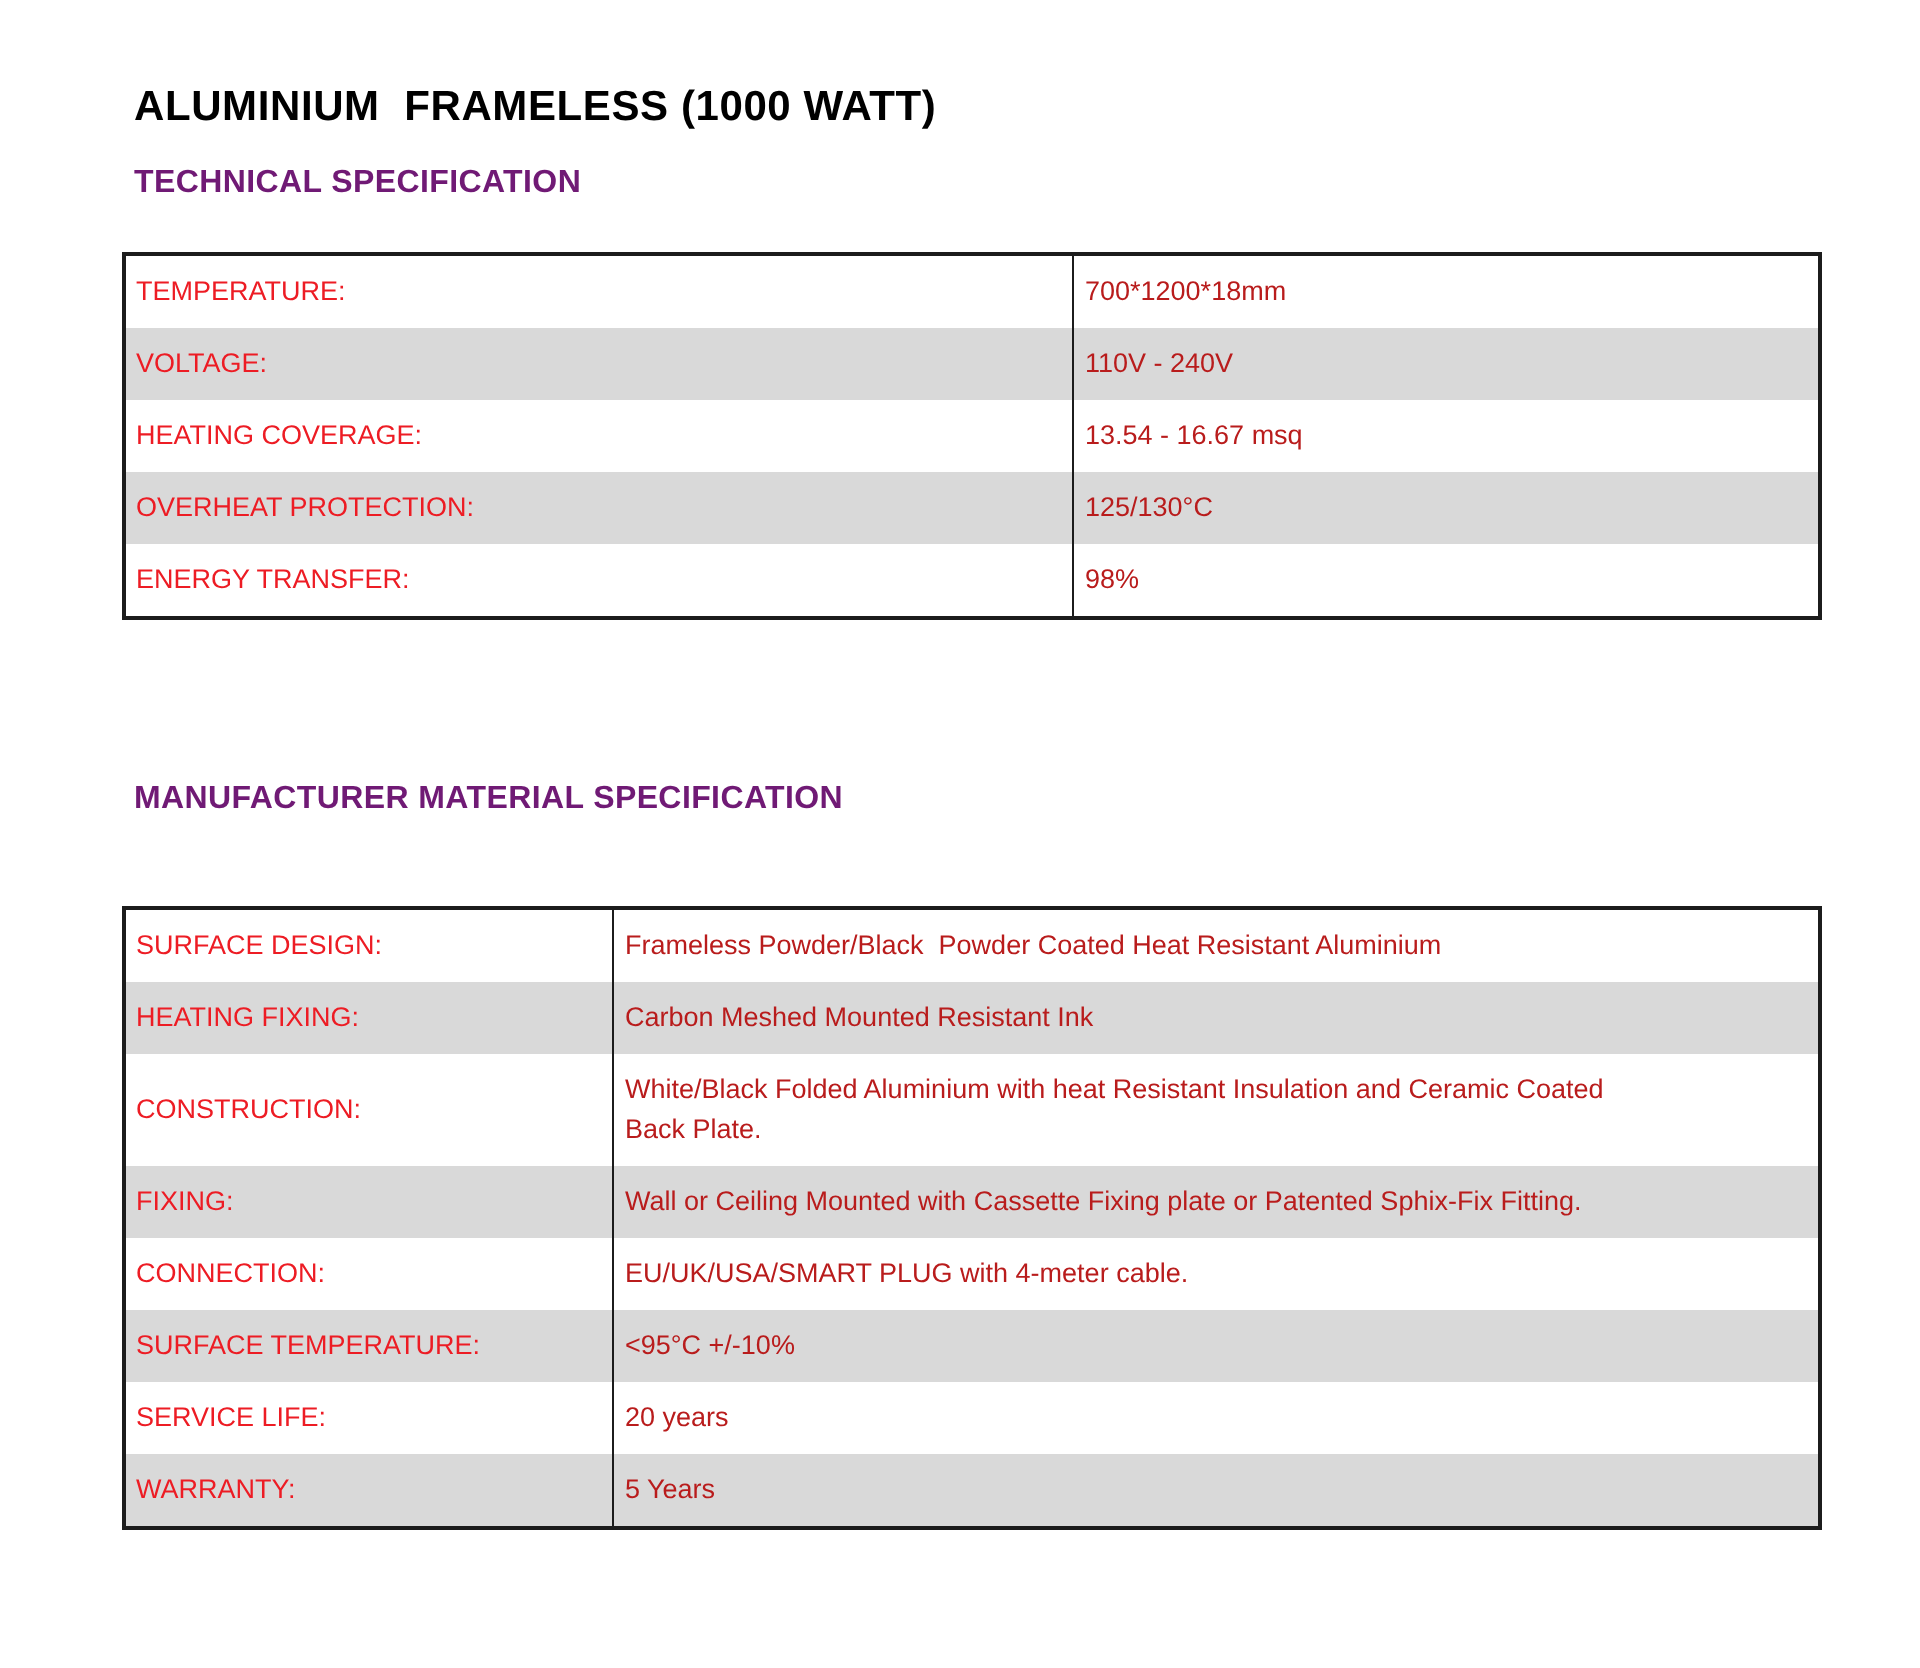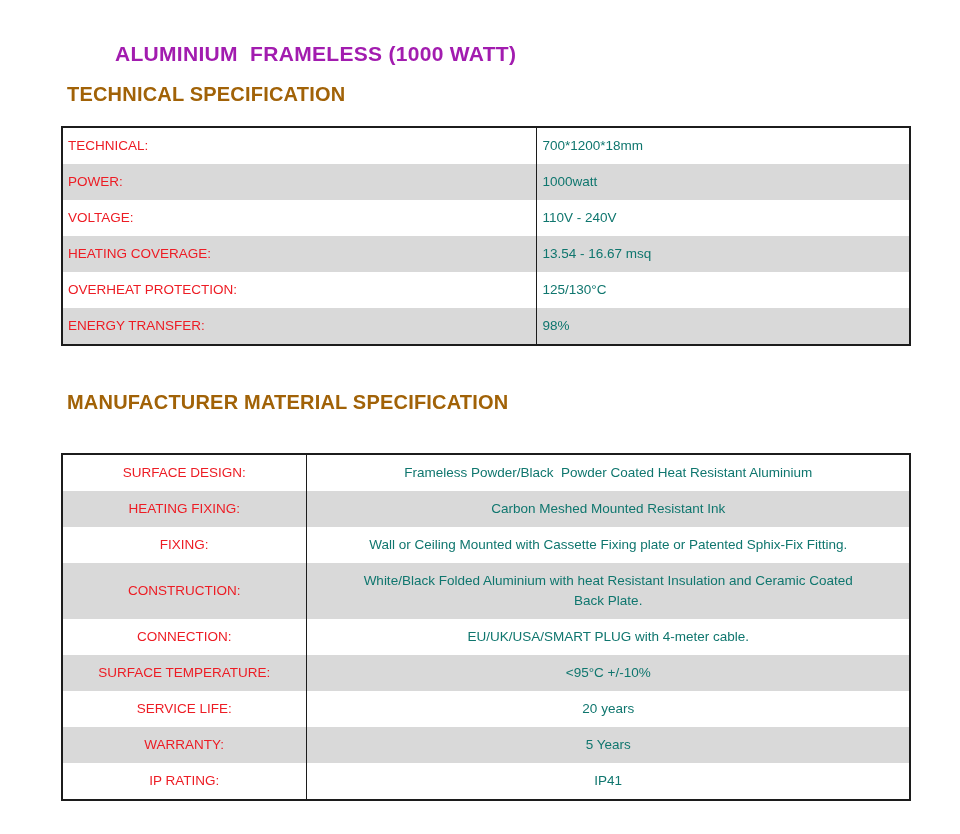--- a/index.html
+++ b/index.html
@@ -13,61 +13,60 @@
     color: #1a1a1a;
     overflow: hidden;
   }
   .doc-title {
     position: absolute;
     left: 67px;
     top: 42px;
     font-size: 21px;
     font-weight: 600;
     letter-spacing: 0.3px;
-    color: #a21caf;
+    color: #000000;
     white-space: pre;
-    margin-left: 48px;
   }
   .section-heading {
     position: absolute;
     left: 67px;
-    font-size: 20px;
+    font-size: 16px;
     font-weight: 700;
     letter-spacing: 0.2px;
-    color: #a16207;
+    color: #701a75;
     white-space: pre;
   }
   #tech-heading { top: 83px; }
   #material-heading { top: 391px; }
   table.spec-table {
     position: absolute;
     left: 61px;
     width: 850px;
     border-collapse: collapse;
     border: 2px solid #1c1c1c;
     table-layout: fixed;
     font-size: 13.5px;
   }
   #technical-table { top: 126px; }
-  #material-table  { top: 453px; text-align: center; }
+  #material-table  { top: 453px; }
   #technical-table col.label-col { width: 474px; }
   #material-table  col.label-col { width: 244px; }
   .spec-table tr:nth-child(odd)  td { background: #ffffff; }
   .spec-table tr:nth-child(even) td { background: #d9d9d9; }
   .spec-table td {
     vertical-align: middle;
     line-height: 20px;
     padding: 8px 5px 8px 5px;
   }
   .spec-table td.label-cell {
     color: #ed1c24;
     padding-left: 5px;
   }
   .spec-table td.value-cell {
-    color: #0f766e;
+    color: #b91c1c;
     border-left: 1.5px solid #1c1c1c;
     padding-left: 6px;
     white-space: pre-wrap;
   }
 </style>
 </head>
 <body>
 
 <div class="page">
 
@@ -75,26 +74,22 @@
 
   <div class="section-heading" id="tech-heading">TECHNICAL SPECIFICATION</div>
 
   <table class="spec-table" id="technical-table">
     <colgroup>
         <col class="label-col">
         <col class="value-col">
       </colgroup>
     <tbody>
         <tr>
-          <td class="label-cell">TECHNICAL:</td>
+          <td class="label-cell">TEMPERATURE:</td>
           <td class="value-cell">700*1200*18mm</td>
-        </tr>
-        <tr>
-          <td class="label-cell">POWER:</td>
-          <td class="value-cell">1000watt</td>
         </tr>
         <tr>
           <td class="label-cell">VOLTAGE:</td>
           <td class="value-cell">110V - 240V</td>
         </tr>
         <tr>
           <td class="label-cell">HEATING COVERAGE:</td>
           <td class="value-cell">13.54 - 16.67 msq</td>
         </tr>
         <tr>
@@ -118,44 +113,40 @@
     <tbody>
         <tr>
           <td class="label-cell">SURFACE DESIGN:</td>
           <td class="value-cell">Frameless Powder/Black  Powder Coated Heat Resistant Aluminium</td>
         </tr>
         <tr>
           <td class="label-cell">HEATING FIXING:</td>
           <td class="value-cell">Carbon Meshed Mounted Resistant Ink</td>
         </tr>
         <tr>
-          <td class="label-cell">FIXING:</td>
-          <td class="value-cell">Wall or Ceiling Mounted with Cassette Fixing plate or Patented Sphix-Fix Fitting.</td>
-        </tr>
-        <tr>
           <td class="label-cell">CONSTRUCTION:</td>
           <td class="value-cell">White/Black Folded Aluminium with heat Resistant Insulation and Ceramic Coated
 Back Plate.</td>
+        </tr>
+        <tr>
+          <td class="label-cell">FIXING:</td>
+          <td class="value-cell">Wall or Ceiling Mounted with Cassette Fixing plate or Patented Sphix-Fix Fitting.</td>
         </tr>
         <tr>
           <td class="label-cell">CONNECTION:</td>
           <td class="value-cell">EU/UK/USA/SMART PLUG with 4-meter cable.</td>
         </tr>
         <tr>
           <td class="label-cell">SURFACE TEMPERATURE:</td>
           <td class="value-cell">&lt;95°C +/-10%</td>
         </tr>
         <tr>
           <td class="label-cell">SERVICE LIFE:</td>
           <td class="value-cell">20 years</td>
         </tr>
         <tr>
           <td class="label-cell">WARRANTY:</td>
           <td class="value-cell">5 Years</td>
         </tr>
-        <tr>
-          <td class="label-cell">IP RATING:</td>
-          <td class="value-cell">IP41</td>
-        </tr>
       </tbody>
   </table>
 
 </div>
 
 </body></html>

